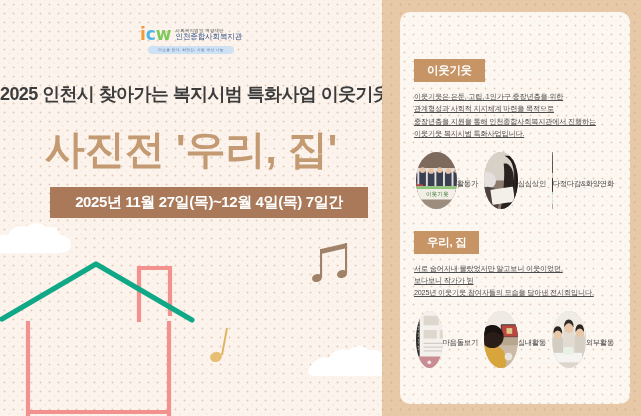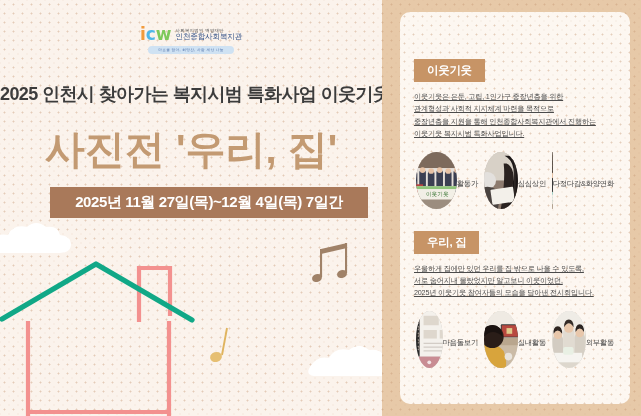--- a/index.html
+++ b/index.html
@@ -400,22 +400,22 @@
               </div>
               <div class="photo-caption">다정다감&amp;화양연화</div>
             </div>
 
           </div>
         </div>
 
         <div class="section second">
           <span class="badge">우리, 집</span>
           <div class="body-text">
-            <div>우울하게 집에만 있던 우리를 집 밖으로 나올 수 있도록,</div>
             <div>서로 숨어지내 몰랐었지만 알고보니 이웃이었던,</div>
+            <div>보다보니 작가가 된</div>
             <div>2025년 이웃기웃 참여자들의 모습을 담아낸 전시회입니다.</div>
           </div>
           <div class="photo-row">
 
             <div class="photo-item">
               <div class="photo-circle">
                 <svg viewBox="0 0 60 60" preserveAspectRatio="xMidYMid slice">
                   <rect width="60" height="60" fill="#dad4cd"></rect>
                   <rect x="0" y="0" width="20" height="48" fill="#2b2b2b"></rect>
                   <rect x="3" y="4" width="13" height="11" fill="#cfd6da"></rect>

